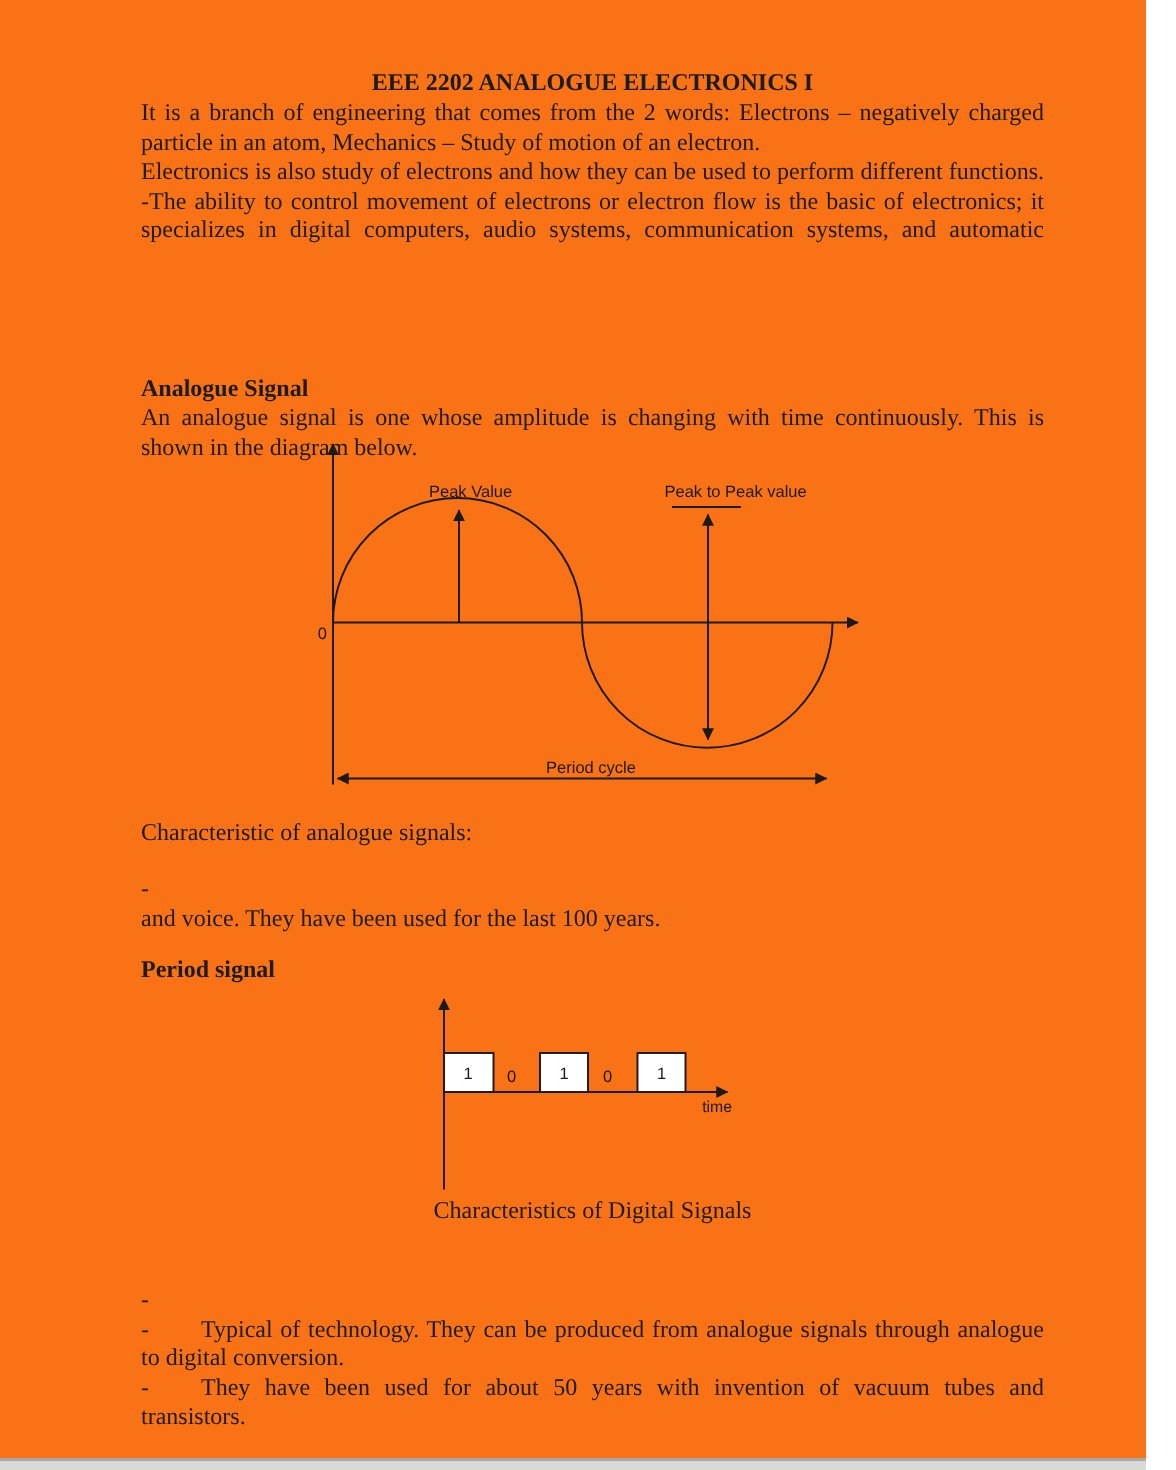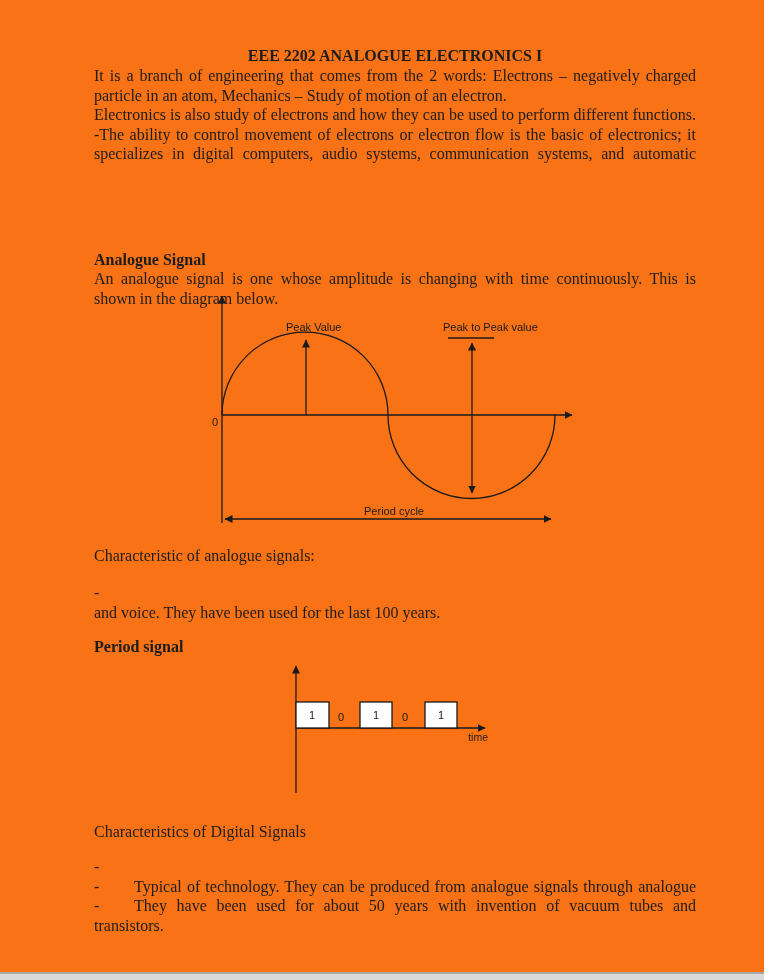--- a/index.html
+++ b/index.html
@@ -103,31 +103,32 @@
     <rect class="fig-rect" x="90" y="47" width="32" height="26"></rect>
     <rect class="fig-rect" x="155" y="47" width="32" height="26"></rect>
     <text x="42" y="64" font-size="11" text-anchor="middle">1</text>
     <text x="71" y="66" font-size="11" text-anchor="middle">0</text>
     <text x="106" y="64" font-size="11" text-anchor="middle">1</text>
     <text x="135" y="66" font-size="11" text-anchor="middle">0</text>
     <text x="171" y="64" font-size="11" text-anchor="middle">1</text>
     <text x="218" y="86" font-size="10.5" text-anchor="end">time</text>
   </svg>
 
-  <div class="block" style="top:822px;">
+  <div class="block" style="top:798px;text-align:center;">
     <div class="ln">Characteristics of Digital Signals</div>
   </div>
 
   <div class="block" style="top:857px;">
     <div class="ln wrapln hang40">
       <span class="dash">-</span>
     </div>
     <div class="ln j hang40">
       <span class="dash">-</span><span>Typical of technology. They can be produced from analogue signals through analogue</span>
     </div>
+    <div class="ln wrapln">to digital conversion.</div>
     <div class="ln j hang40">
       <span class="dash">-</span><span>They have been used for about 50 years with invention of vacuum tubes and</span>
     </div>
     <div class="ln wrapln">transistors.</div>
   </div>
 
   <div id="footer-bar"></div>
 
 </div>
 

